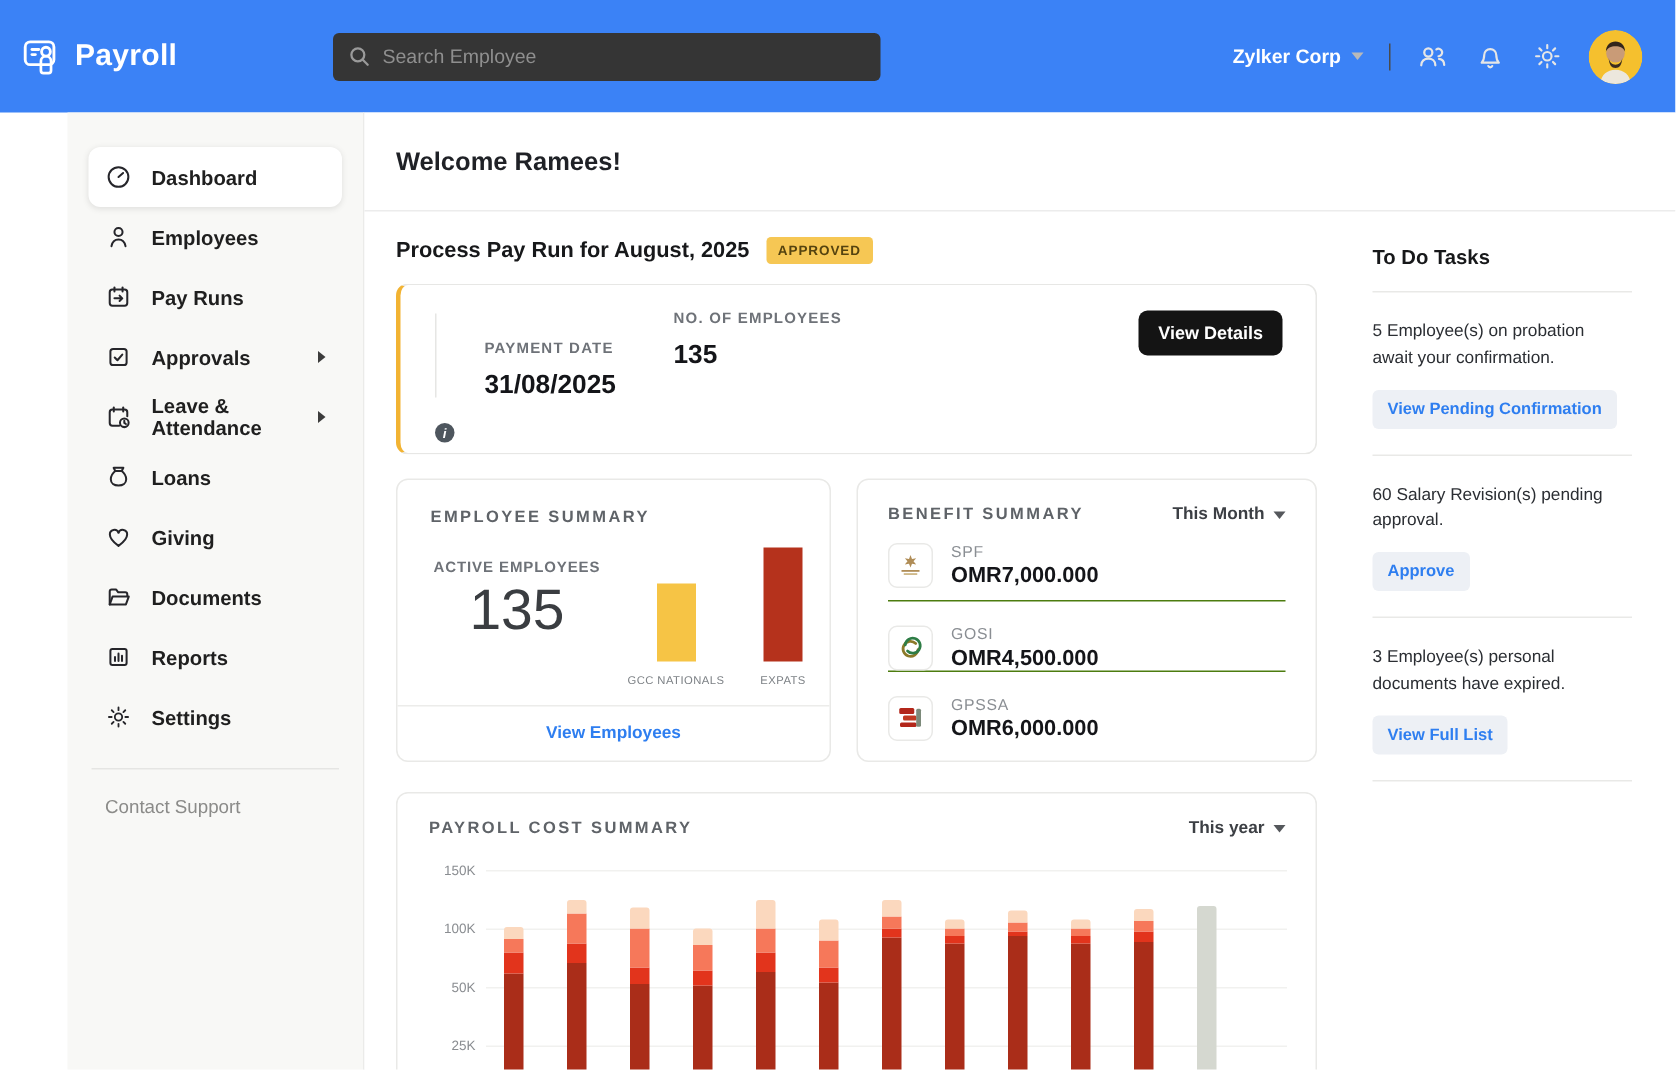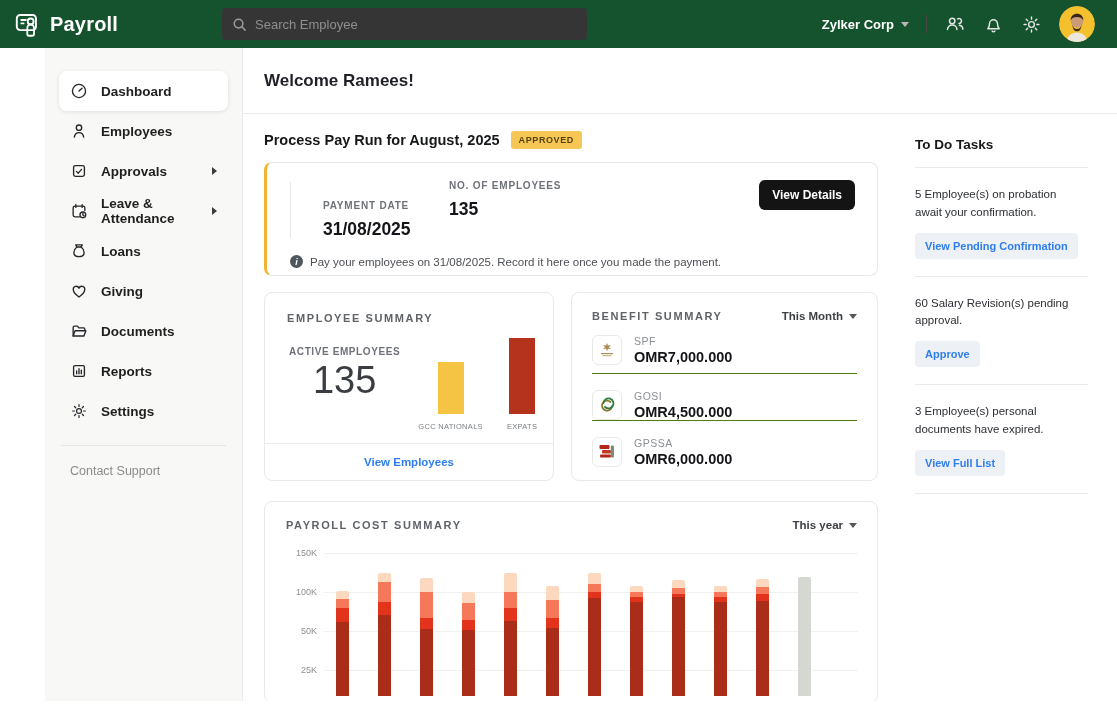--- a/index.html
+++ b/index.html
@@ -1,20 +1,20 @@
 <!DOCTYPE html>
 <html><head>
 <meta charset="utf-8">
 <style>
   * { box-sizing: border-box; margin: 0; padding: 0; }
   html,body { width:1117px; height:713px; overflow:hidden;
     font-family:"Liberation Sans","DejaVu Sans",sans-serif; background:#fff; color:#1f2126; }
 
   
-  .topbar { height:48px; background:#14532d; display:flex; align-items:center; padding:0 22px 0 14px; }
+  .topbar { height:75px; background:#3b82f6; display:flex; align-items:center; padding:0 22px 0 14px; }
   .brand { display:flex; align-items:center; gap:9px; width:208px; }
   .brand-name { color:#fff; font-size:20px; font-weight:700; letter-spacing:.2px; }
   .search-box { width:365px; height:32px; background:#353535; border-radius:4px;
     display:flex; align-items:center; gap:8px; padding:0 10px; }
   .search-box input { flex:1; background:transparent; border:0; outline:none; color:#ddd; font-size:13px;
     font-family:inherit; }
   .search-box input::placeholder { color:#8f8f8f; }
   .tb-right { margin-left:auto; display:flex; align-items:center; gap:17px; }
   .org { display:flex; align-items:center; gap:7px; color:#fff; font-size:13px; font-weight:600; cursor:pointer; }
   .caret-down { width:0; height:0; border-left:4px solid transparent; border-right:4px solid transparent;
@@ -202,20 +202,31 @@
         <svg width="18" height="18" viewBox="0 0 20 20" fill="none" stroke="#26262b" stroke-width="1.5" stroke-linecap="round" stroke-linejoin="round">
           <circle cx="10" cy="6.3" r="3"></circle>
             <path d="M4.8 16.8 c.6-3.4 2.7-5 5.2-5 s4.6 1.6 5.2 5"></path>
         </svg>
       </span>
       <span>Employees</span>
     </div>
     <div class="side-item">
       <span>
         <svg width="18" height="18" viewBox="0 0 20 20" fill="none" stroke="#26262b" stroke-width="1.5" stroke-linecap="round" stroke-linejoin="round">
+          <rect x="3.5" y="4.5" width="13" height="12" rx="2"></rect>
+          <line x1="7" y1="3" x2="7" y2="6"></line>
+            <line x1="13" y1="3" x2="13" y2="6"></line>
+          <path d="M7 11 h5.5 M10.8 9 l2 2 -2 2"></path>
+        </svg>
+      </span>
+      <span>Pay Runs</span>
+    </div>
+    <div class="side-item">
+      <span>
+        <svg width="18" height="18" viewBox="0 0 20 20" fill="none" stroke="#26262b" stroke-width="1.5" stroke-linecap="round" stroke-linejoin="round">
           <rect x="4" y="4" width="12" height="12" rx="2"></rect>
             <path d="M7.2 10.4 l2 2 3.6-4.2"></path>
         </svg>
       </span>
       <span>Approvals</span>
       <span class="side-arrow"></span>
     </div>
     <div class="side-item">
       <span>
         <svg width="18" height="18" viewBox="0 0 20 20" fill="none" stroke="#26262b" stroke-width="1.5" stroke-linecap="round" stroke-linejoin="round">
@@ -300,21 +311,20 @@
               <div class="stat-value">31/08/2025</div>
             </div>
             <div class="stat stat-3">
               <div class="stat-label">NO. OF EMPLOYEES</div>
               <div class="stat-value">135</div>
             </div>
             <button class="view-details">View Details</button>
           </div>
           <div class="note">
             <span class="note-i">i</span>
-            <span>Pay your employees on 31/08/2025. Record it here once you made the payment.</span>
           </div>
         </section>
 
         <div class="cards-row">
 
           <section class="card emp-card">
             <div class="card-title">EMPLOYEE SUMMARY</div>
             <div class="emp-body">
               <div class="active-wrap">
                 <div class="active-label">ACTIVE EMPLOYEES</div>

